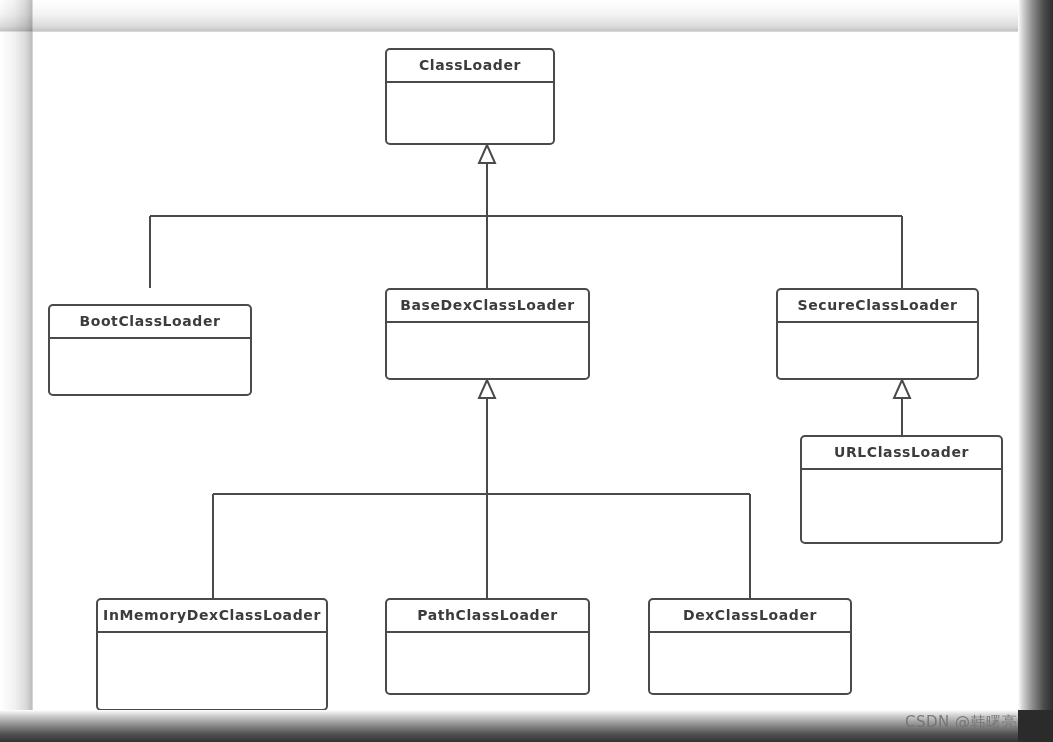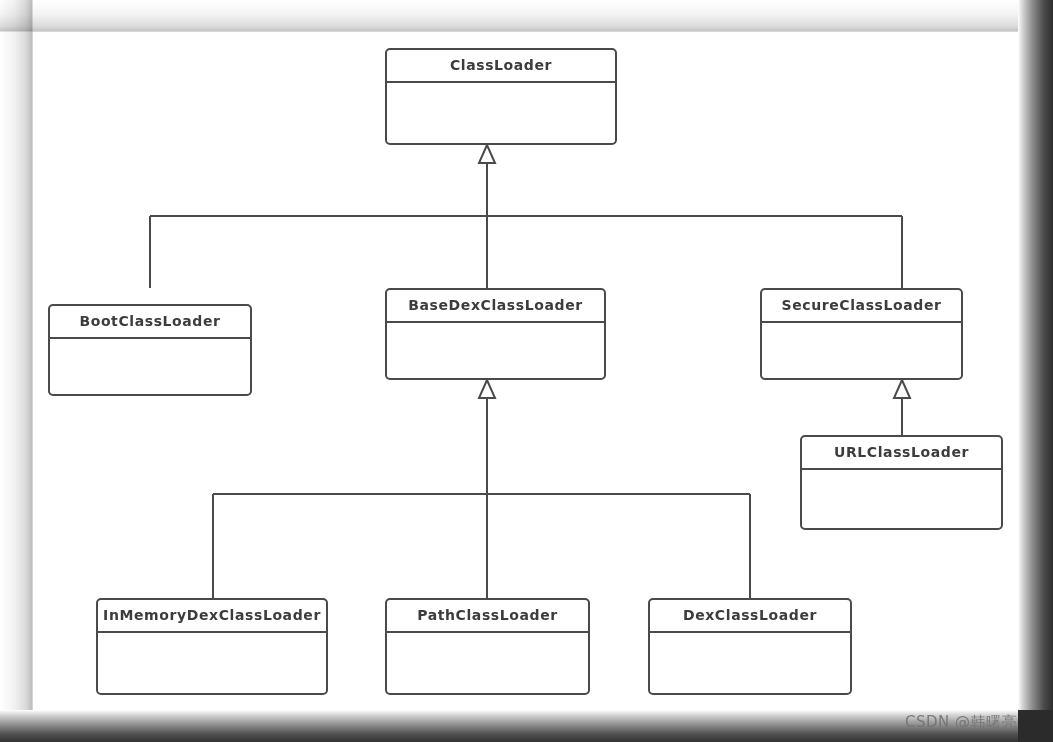--- a/index.html
+++ b/index.html
@@ -163,46 +163,46 @@
 
     <g>
       <path class="edge" d="M 213,598 L 213,494"></path>
     </g>
 
     <g>
       <path class="edge" d="M 750,598 L 750,494"></path>
     </g>
   </svg>
 
-  <div class="uml-box" style="left:385px; top:48px; width:232px; height:97px;">
+  <div class="uml-box" style="left:385px; top:48px; width:170px; height:97px;">
     <div class="uml-title">ClassLoader</div>
     <div class="uml-body"></div>
   </div>
 
   <div class="uml-box" style="left:48px; top:304px; width:204px; height:92px;">
     <div class="uml-title">BootClassLoader</div>
     <div class="uml-body"></div>
   </div>
 
-  <div class="uml-box" style="left:385px; top:288px; width:221px; height:92px;">
+  <div class="uml-box" style="left:385px; top:288px; width:205px; height:92px;">
     <div class="uml-title">BaseDexClassLoader</div>
     <div class="uml-body"></div>
   </div>
 
-  <div class="uml-box" style="left:760px; top:288px; width:203px; height:92px;">
+  <div class="uml-box" style="left:776px; top:288px; width:203px; height:92px;">
     <div class="uml-title">SecureClassLoader</div>
     <div class="uml-body"></div>
   </div>
 
-  <div class="uml-box" style="left:800px; top:435px; width:203px; height:95px;">
+  <div class="uml-box" style="left:800px; top:435px; width:203px; height:109px;">
     <div class="uml-title">URLClassLoader</div>
     <div class="uml-body"></div>
   </div>
 
-  <div class="uml-box" style="left:96px; top:598px; width:232px; height:97px;">
+  <div class="uml-box" style="left:96px; top:598px; width:232px; height:113px;">
     <div class="uml-title">InMemoryDexClassLoader</div>
     <div class="uml-body"></div>
   </div>
 
   <div class="uml-box" style="left:648px; top:598px; width:204px; height:97px;">
     <div class="uml-title">DexClassLoader</div>
     <div class="uml-body"></div>
   </div>
 
   <div class="uml-box" style="left:385px; top:598px; width:205px; height:97px;">

